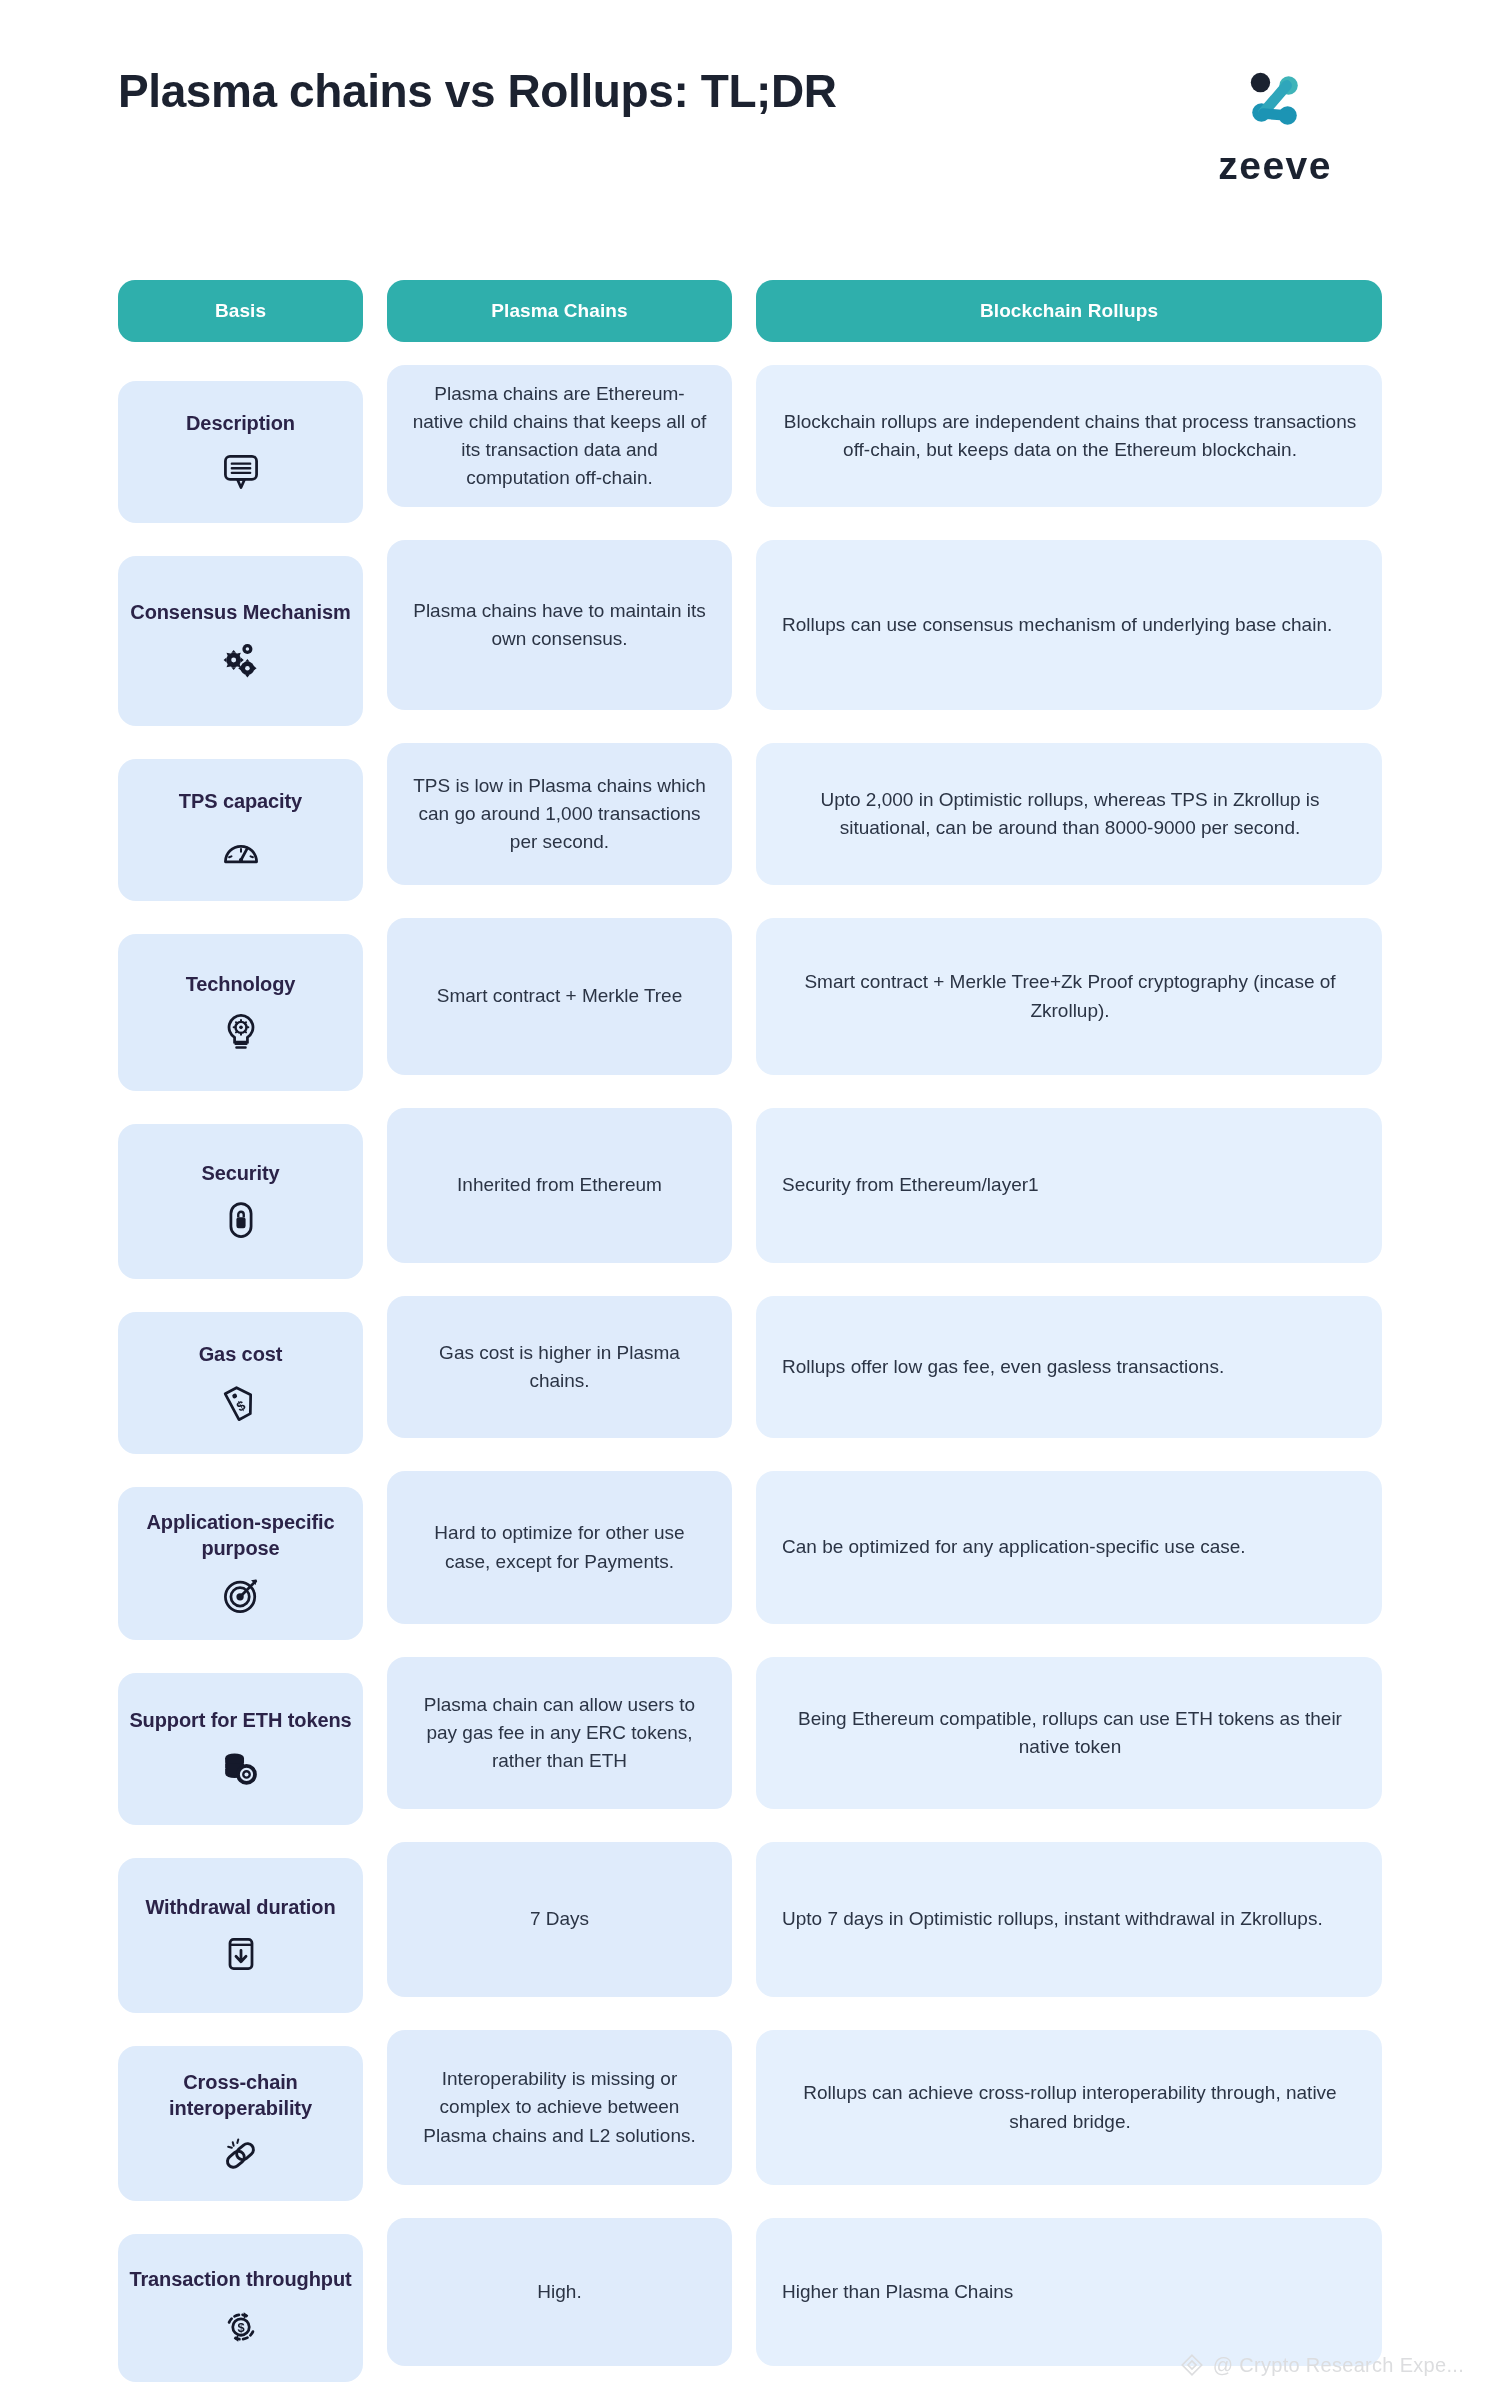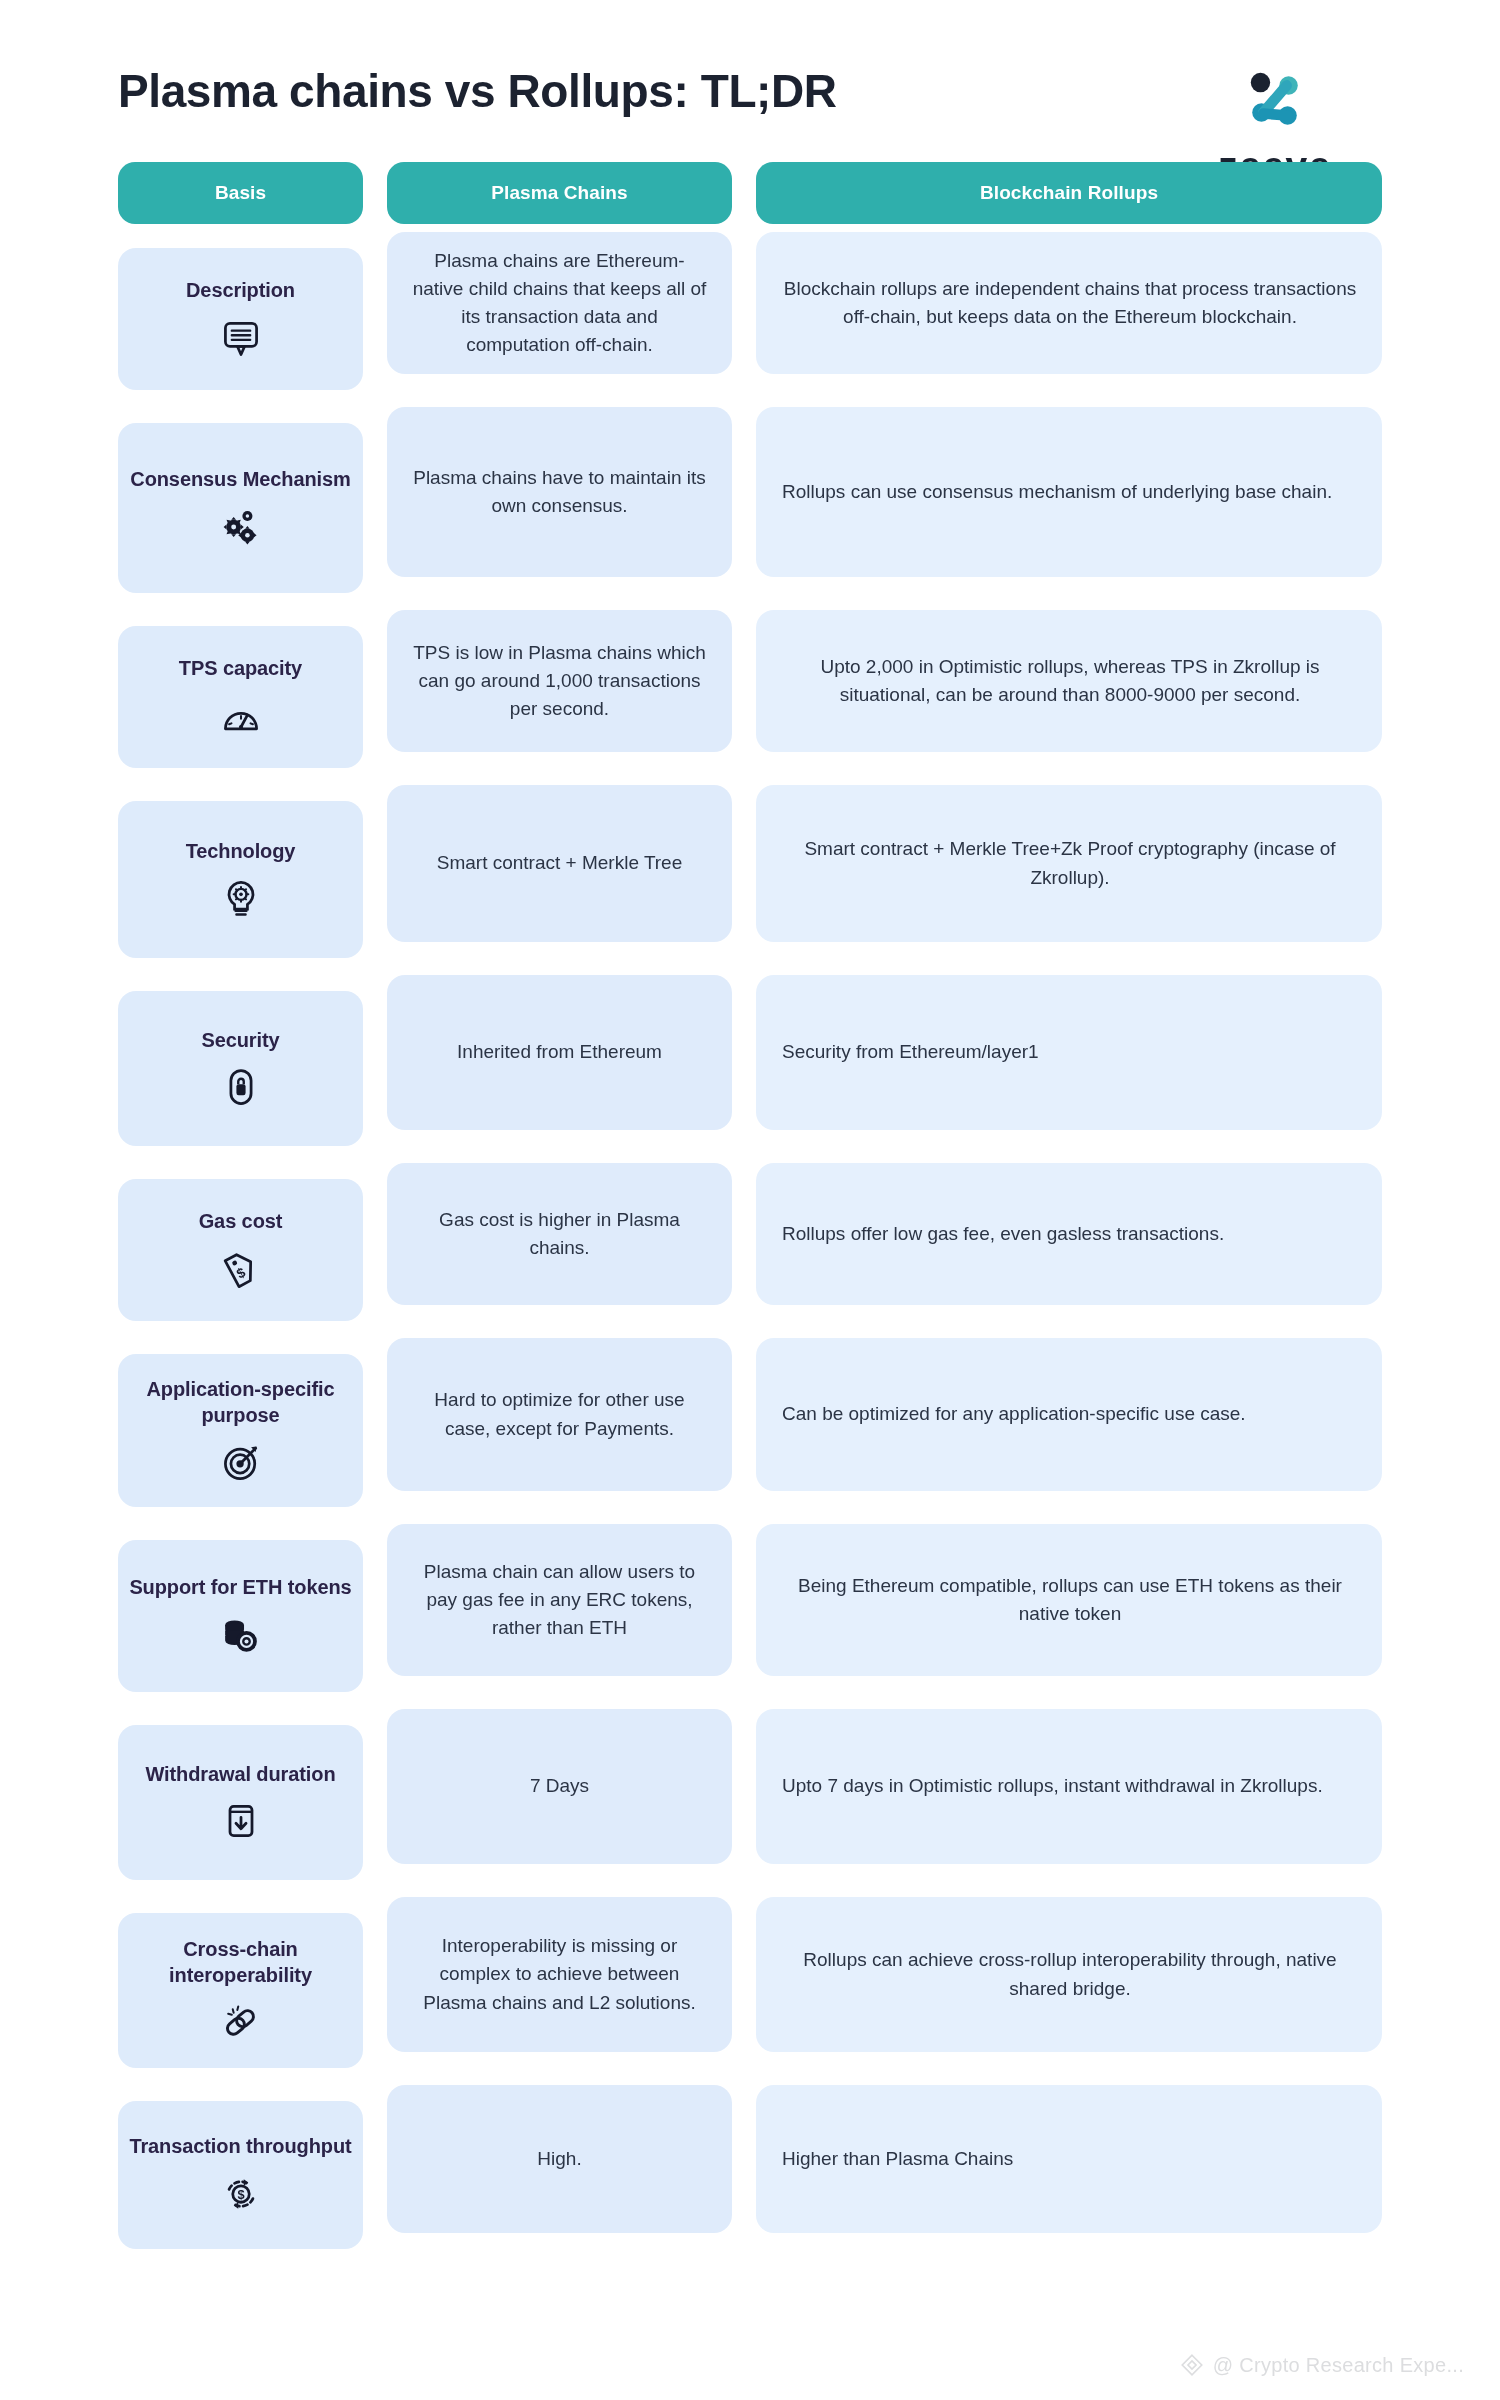--- a/index.html
+++ b/index.html
@@ -20,21 +20,21 @@
     padding: 0;
   }
 
   
   .header {
     position: relative;
     display: flex;
     align-items: flex-start;
     justify-content: space-between;
     padding: 62px 100px 0 118px;
-    height: 162px;
+    height: 280px;
   }
 
   .title {
     font-size: 46px;
     line-height: 1.30;
     font-weight: 800;
     letter-spacing: -0.4px;
     color: #1C2230;
     max-width: 830px;
     font-family: "Liberation Sans", sans-serif;
@@ -63,21 +63,21 @@
     padding: 0 118px 0 118px;
   }
 
   .row {
     display: grid;
     grid-template-columns: 245px 345px 1fr;
     column-gap: 24px;
     margin-bottom: 17px;
   }
 
-  .row.head { margin-bottom: 8px; }
+  .row.head { margin-bottom: 23px; }
 
   .head-cell {
     background: #2FAFAC;
     border-radius: 17px;
     height: 62px;
     display: flex;
     align-items: center;
     justify-content: center;
     color: #FFFFFF;
     font-size: 19px;

